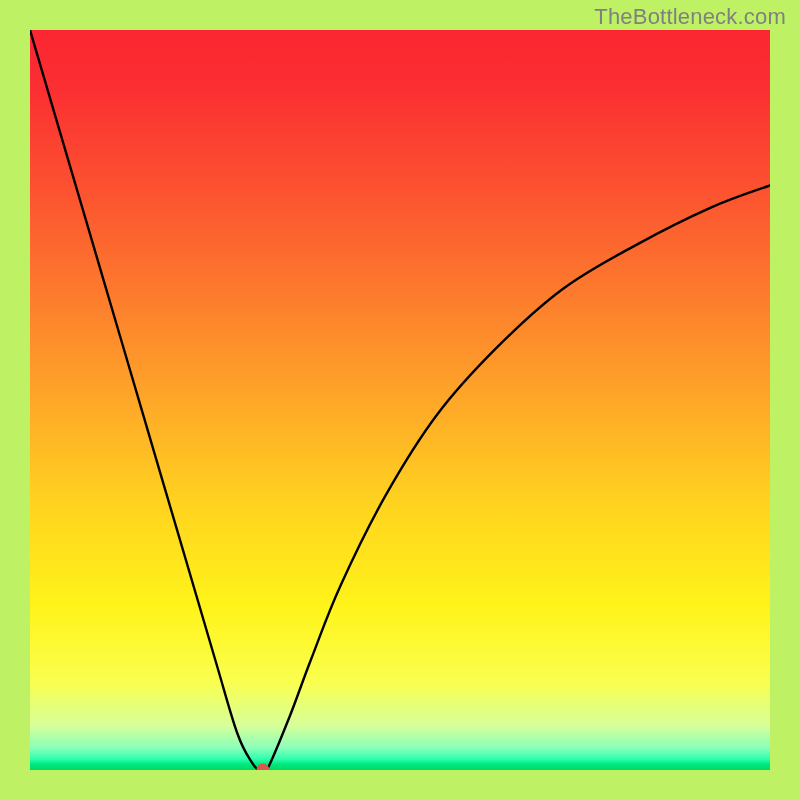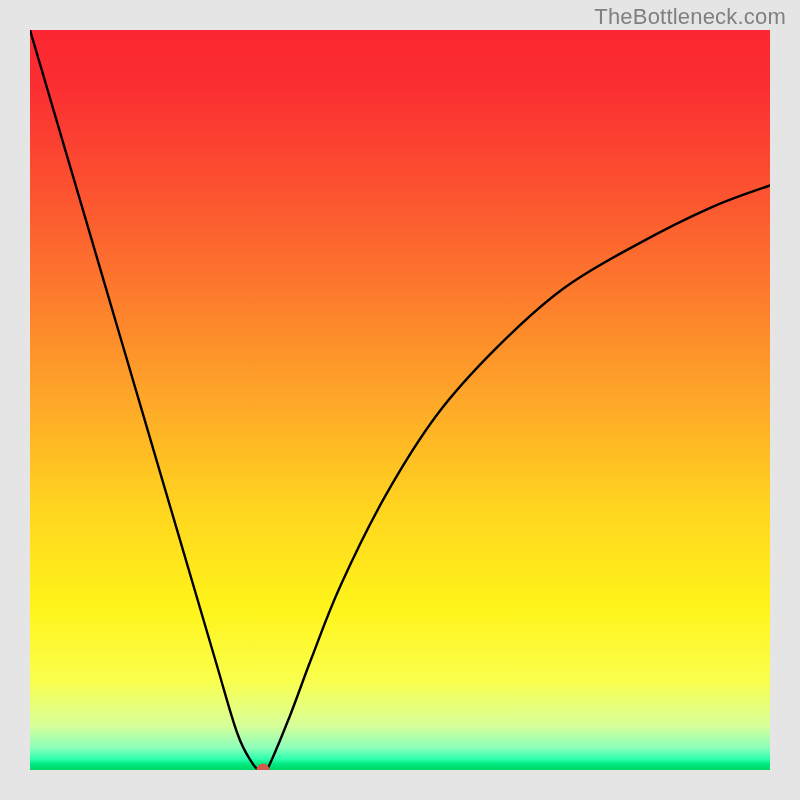--- a/index.html
+++ b/index.html
@@ -8,21 +8,21 @@
     width: 800px;
     height: 800px;
     overflow: hidden;
     background: #000;
     font-family: Arial, Helvetica, sans-serif;
   }
   .frame {
     position: relative;
     width: 800px;
     height: 800px;
-    background: #e5e5e5;
+    background: #bef264;
   }
   .watermark {
     position: absolute;
     top: 4px;
     right: 14px;
     color: #808080;
     font-size: 22px;
     letter-spacing: 0.2px;
     font-weight: 400;
     z-index: 5;

